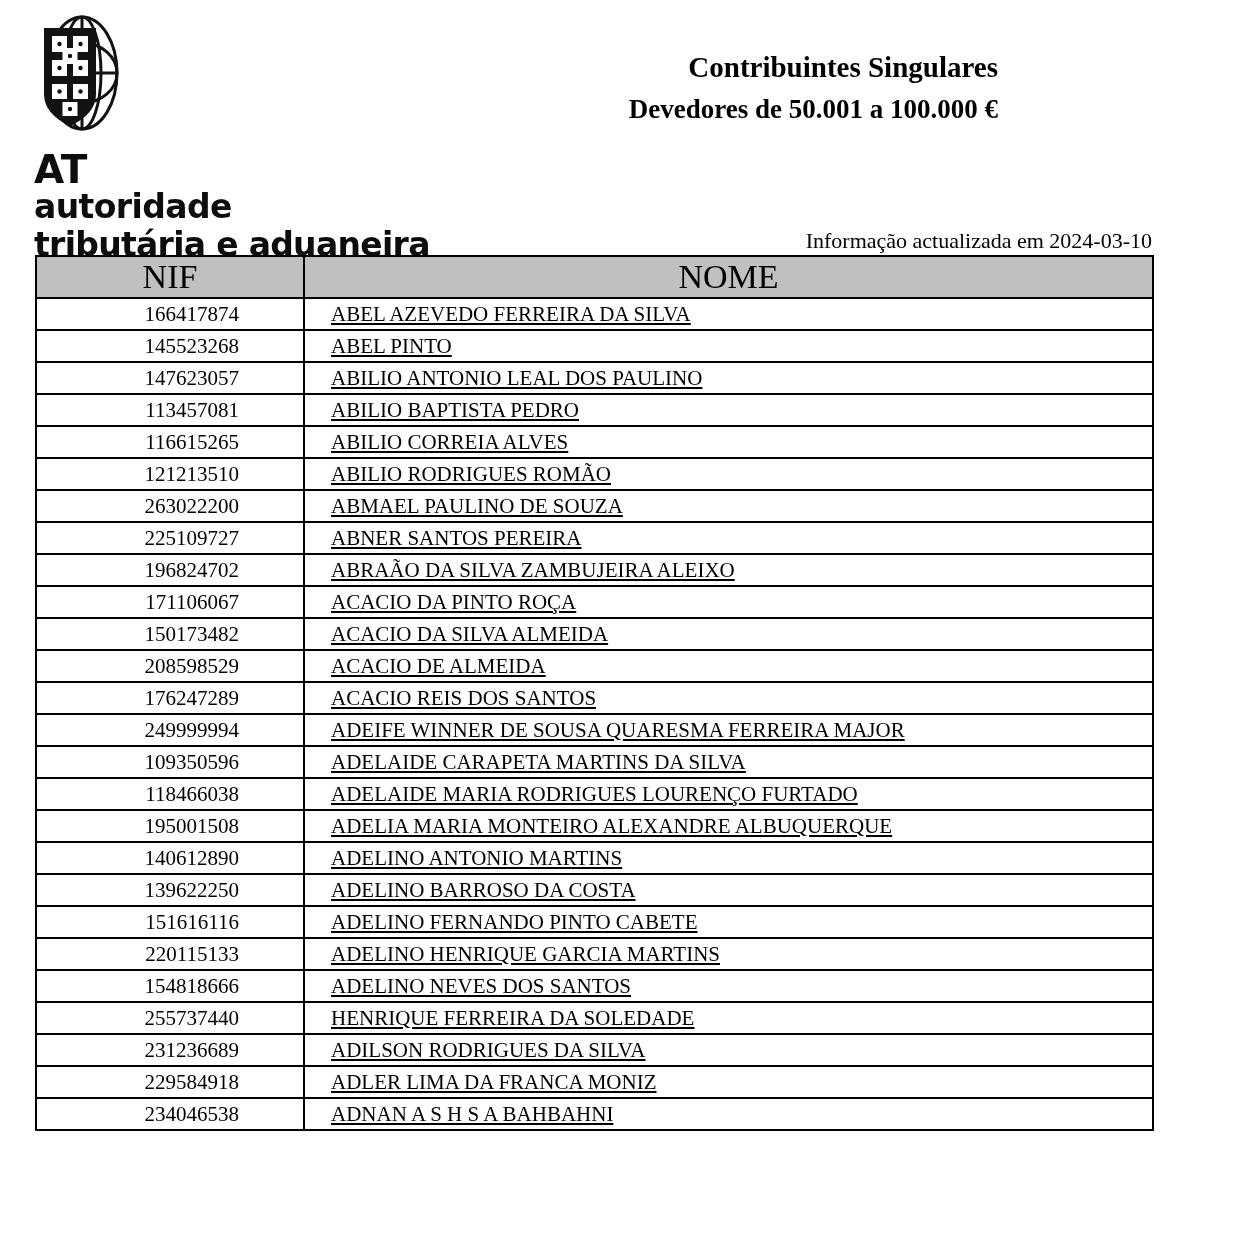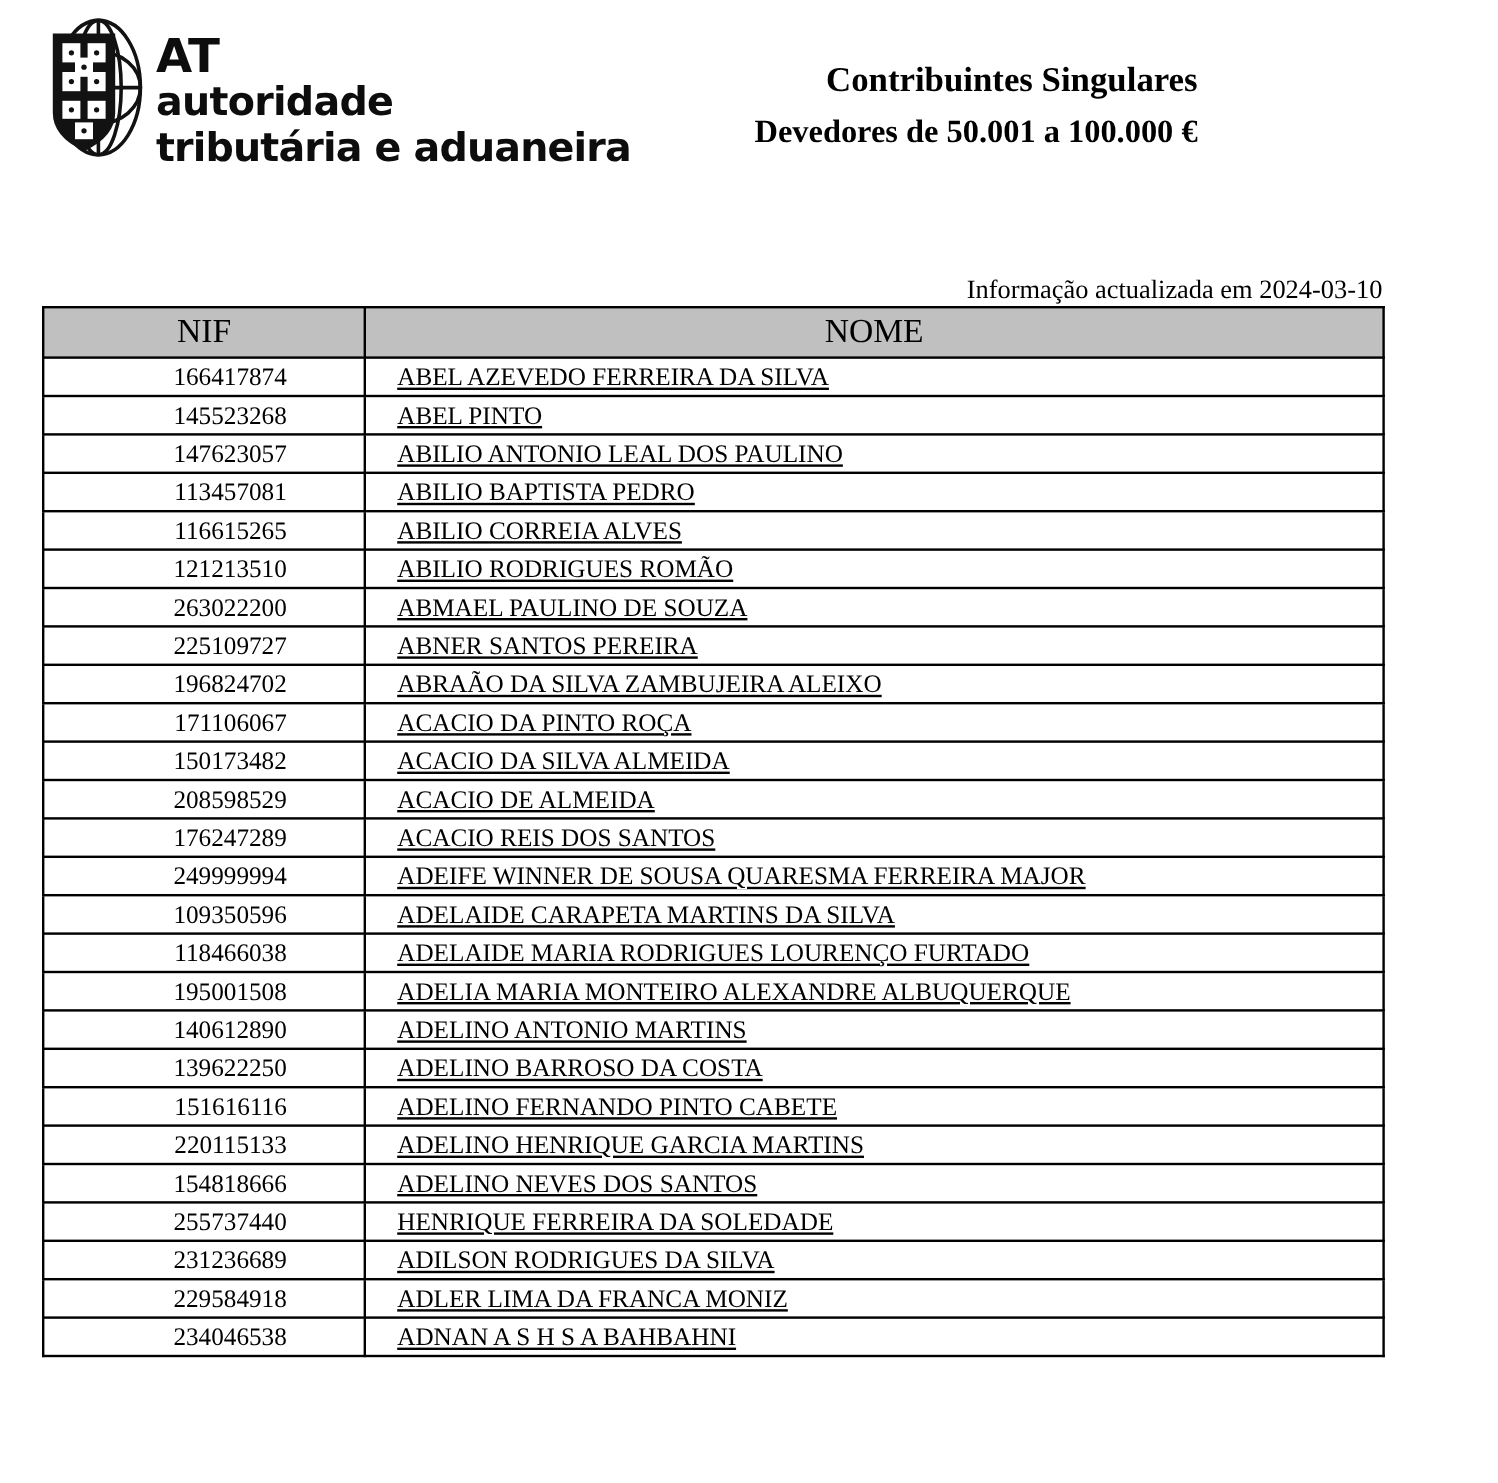--- a/index.html
+++ b/index.html
@@ -29,20 +29,21 @@
     width: 1248px;
     height: 150px;
   }
 
   .logo-block {
     position: absolute;
     left: 34px;
     top: 12px;
     display: flex;
     align-items: flex-start;
+    flex-direction: column;
   }
 
   .logo-mark {
     width: 90px;
     height: 122px;
     flex: 0 0 auto;
     margin-right: 6px;
   }
 
   .logo-text {
@@ -122,21 +123,21 @@
   table.debtors th,
   table.debtors td {
     border: 2px solid #000000;
     height: 30px;
     padding: 0;
     font-weight: normal;
   }
 
   table.debtors thead th {
     background: #c0c0c0;
-    font-size: 28px;
+    font-size: 34px;
     text-align: center;
     height: 40px;
     vertical-align: middle;
   }
 
   table.debtors td.nif {
     text-align: right;
     padding-right: 64px;
     font-size: 21px;
     vertical-align: middle;

